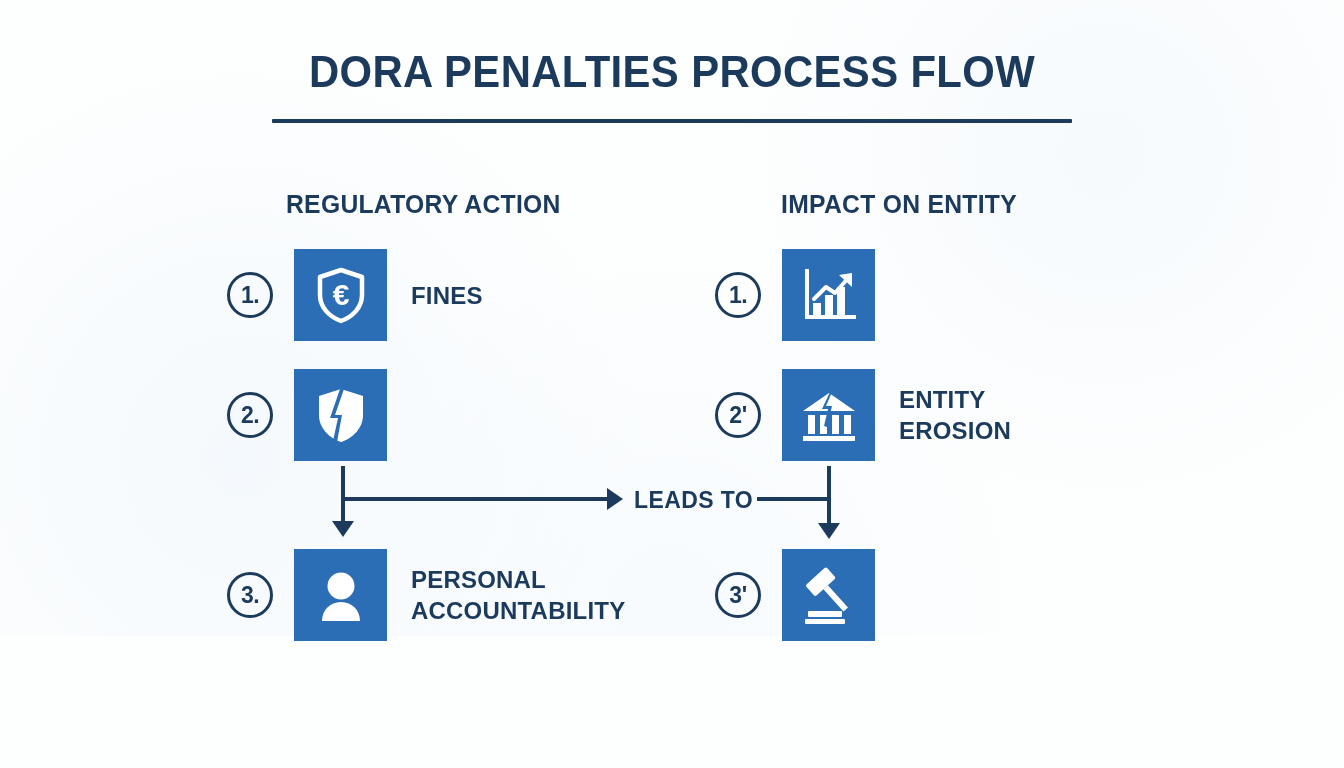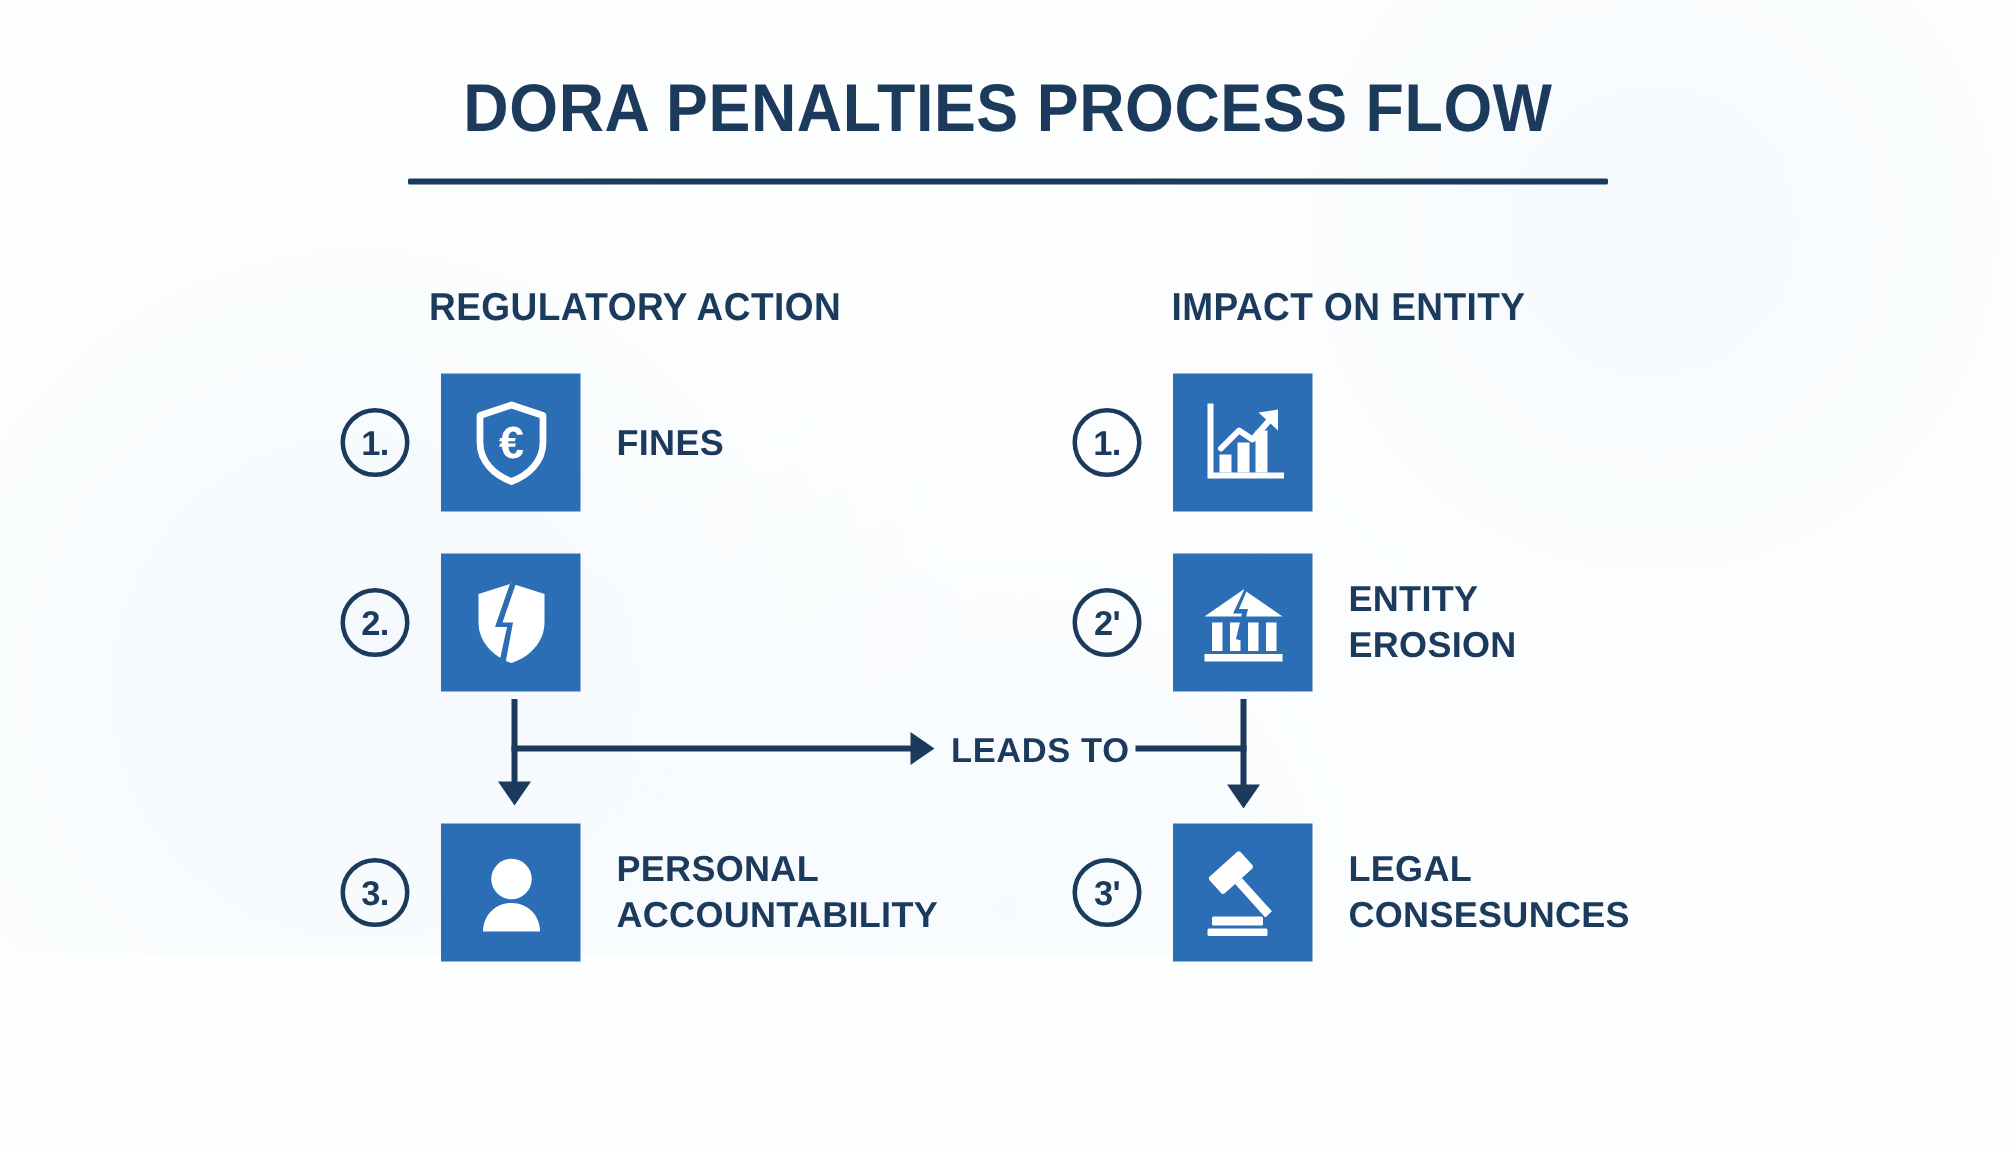--- a/index.html
+++ b/index.html
@@ -240,22 +240,20 @@
     <div class="tile">
       <svg width="60" height="60" viewBox="0 0 60 60">
         <g transform="rotate(-42 30 26)">
           <rect x="16" y="6" width="28" height="15" rx="2" fill="#ffffff"></rect>
           <rect x="27" y="21" width="6" height="30" fill="#ffffff"></rect>
         </g>
         <rect x="9" y="46" width="34" height="6" rx="1" fill="#ffffff"></rect>
         <rect x="6" y="54" width="40" height="5" rx="1" fill="#ffffff"></rect>
       </svg>
     </div>
-    <div class="row-label">LEGAL
-CONSESUNCES</div>
   </div>
 
   <div class="conn-v" style="left:341px; top:466px; height:60px;"></div>
   <div class="arrow-down" style="left:332px; top:521px;"></div>
 
   <div class="conn-h" style="left:341px; top:497px; width:268px;"></div>
   <div class="arrow-right" style="left:607px; top:488px;"></div>
 
   <div class="leads-to">LEADS TO</div>
 

